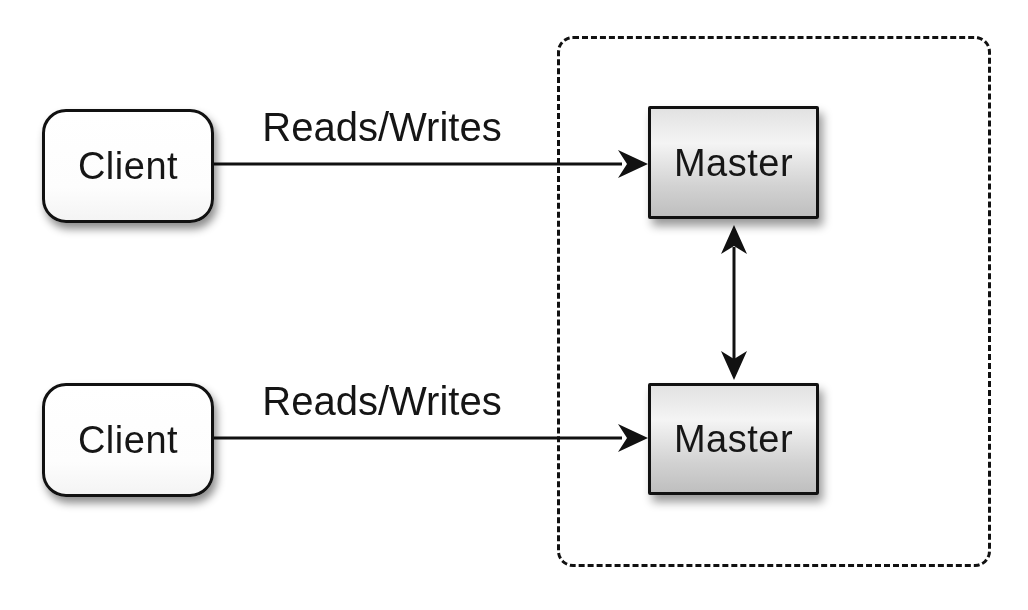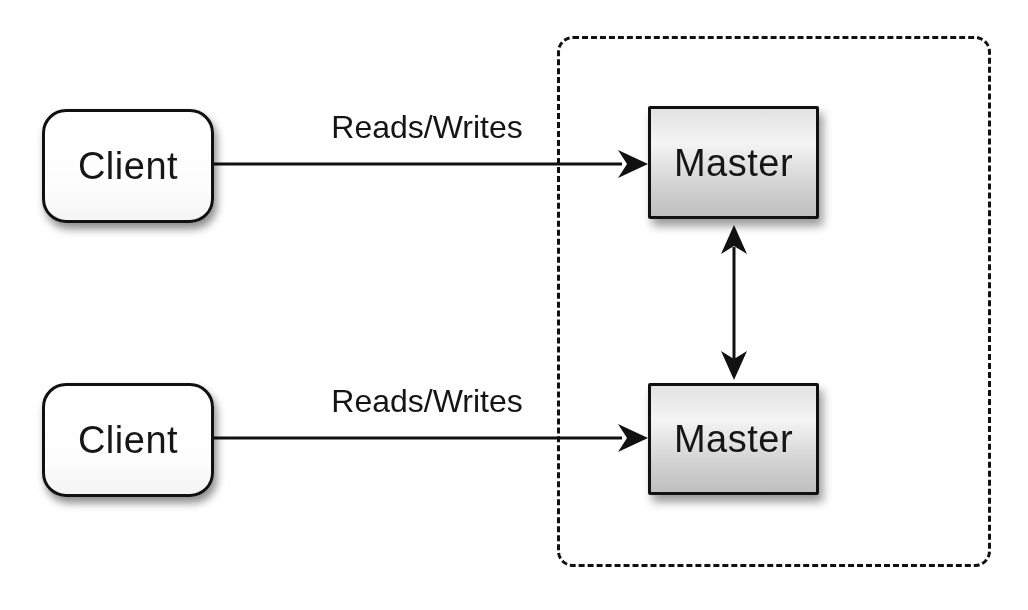--- a/index.html
+++ b/index.html
@@ -50,26 +50,25 @@
     top: 36px;
     width: 434px;
     height: 531px;
     border: 3px dashed #111111;
     border-radius: 16px;
     background: transparent;
   }
   .edge-label {
     position: absolute;
     transform: translate(-50%, -50%);
-    font-size: 32px;
+    font-size: 40px;
     line-height: 1;
     white-space: nowrap;
     color: #151515;
     letter-spacing: 0px;
-    margin-left: 45px;
   }
   .label-rw-top    { left: 382px; top: 127px; }
   .label-rw-bottom { left: 382px; top: 401px; }
   .label-replication { left: 864px; top: 304px; }
 
   .arrow-layer {
     position: absolute;
     left: 0;
     top: 0;
     width: 1028px;

